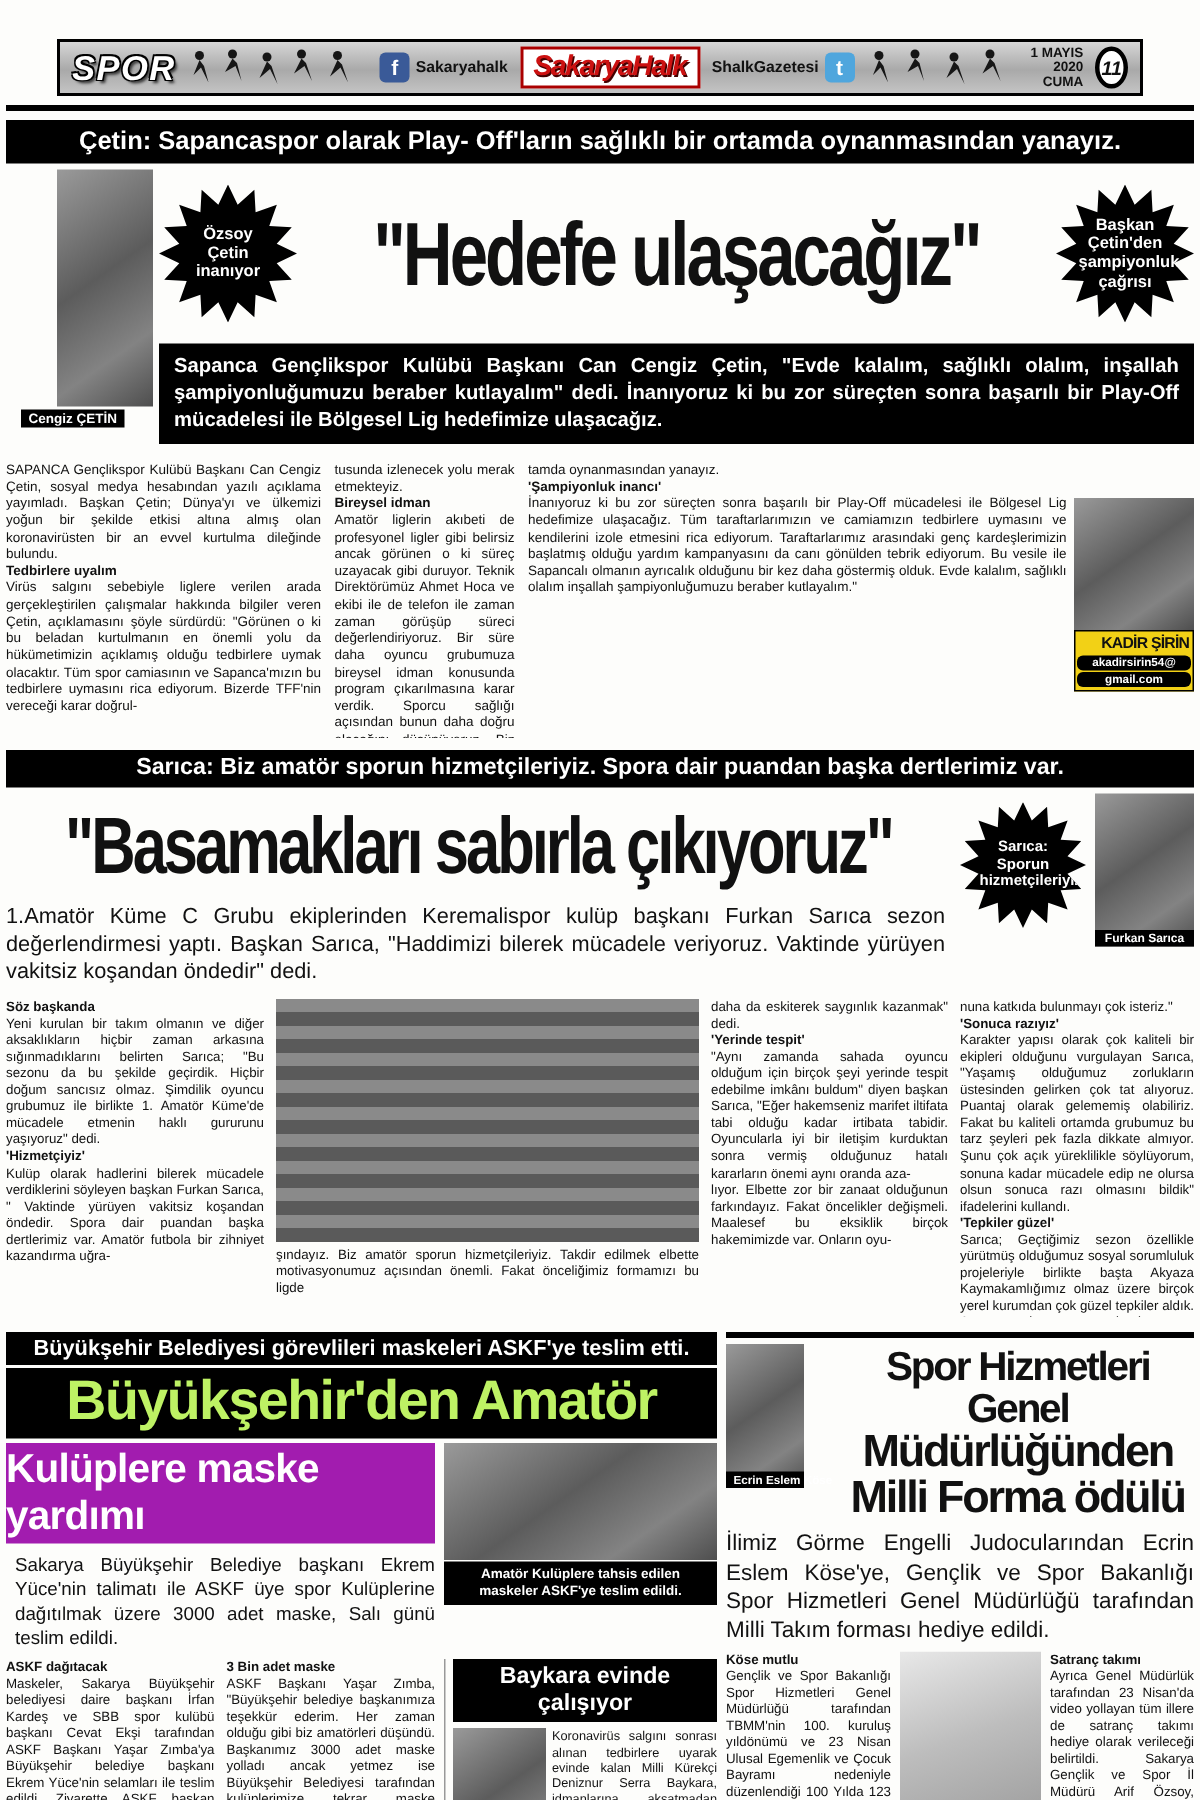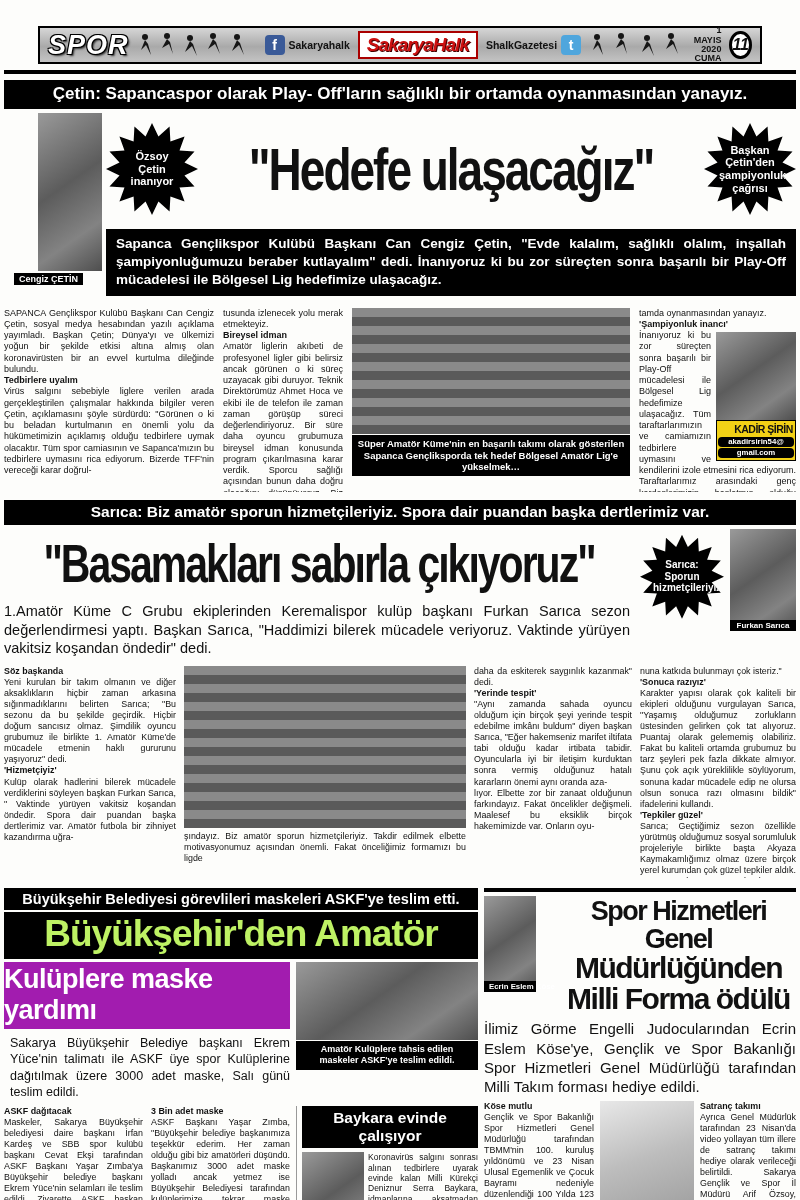--- a/index.html
+++ b/index.html
@@ -3,37 +3,37 @@
 <meta charset="utf-8">
 <style>
   * { margin:0; padding:0; box-sizing:border-box; }
   html,body { background:#ffffff; }
   body { font-family:"Liberation Sans", sans-serif; color:#111; }
   .page { position:relative; width:800px; height:1200px; background:#fdfdfb; overflow:hidden; margin:0 auto; }
 
   
   .masthead { margin:26px 38px 0 38px; height:38px; border:2px solid #000;
     background:linear-gradient(#d6d6d6,#a9a9a9 55%,#c4c4c4); display:flex; align-items:center; gap:8px; padding:0 8px; }
-  .spor-logo { font-weight:bold; font-style:italic; font-size:27px; letter-spacing:1px; color:#fff;
+  .spor-logo { font-weight:bold; font-style:italic; font-size:23px; letter-spacing:1px; color:#fff;
     text-shadow:1px 1px 0 #000, -1px -1px 0 #000, 1px -1px 0 #000, -1px 1px 0 #000, 2px 2px 2px #333; }
   .silh { flex:0 0 auto; }
   .social { display:flex; align-items:center; gap:4px; }
   .fb-ic,.tw-ic { width:20px; height:20px; border-radius:4px; color:#fff; font-weight:bold; text-align:center;
     line-height:20px; font-size:14px; }
   .fb-ic { background:#3a5a98; }
   .tw-ic { background:#4fa6dd; }
   .social-label { font-size:10.5px; font-weight:bold; color:#111; }
   .brand-box { background:#fff; border:2px solid #a00; padding:1px 7px; }
   .brand { font-weight:bold; font-style:italic; font-size:19px; color:#c11;
     text-shadow:1px 1px 0 #400; letter-spacing:-1px; }
   .dateblock { margin-left:auto; text-align:right; line-height:1.05; }
   .dateblock .d1 { font-size:9px; font-weight:bold; }
   .dateblock .d2 { font-size:9px; font-weight:bold; }
   .pageno { width:28px; height:28px; border:3px solid #000; border-radius:50%; background:#fff;
-    font-weight:bold; font-size:16px; display:flex; align-items:center; justify-content:center; font-style:italic; }
+    font-weight:bold; font-size:13px; display:flex; align-items:center; justify-content:center; font-style:italic; }
   .toprule { height:4px; background:#000; margin:6px 4px 0 4px; }
 
   
   .kicker { background:#000; color:#fff; font-weight:bold; text-align:center; }
   .photo { background:linear-gradient(145deg,#9a9a9a,#5c5c5c 45%,#838383 75%,#4e4e4e); position:relative; }
   .photo.striped { background:repeating-linear-gradient(180deg,#8a8a8a 0 9px,#5a5a5a 9px 18px); }
   .plabel { position:absolute; left:0; bottom:0; background:#000; color:#fff; font-weight:bold;
     font-size:8.5px; padding:1px 5px; white-space:nowrap; }
   .capbar { background:#000; color:#fff; font-weight:bold; text-align:center; line-height:1.25; padding:3px 4px; }
   .body-txt { text-align:justify; }
@@ -209,24 +209,20 @@
       <div class="c1">
         <p>SAPANCA Gençlikspor Kulübü Başkanı Can Cengiz Çetin, sosyal medya hesabından yazılı açıklama yayımladı. Başkan Çetin; Dünya'yı ve ülkemizi yoğun bir şekilde etkisi altına almış olan koronavirüsten bir an evvel kurtulma dileğinde bulundu.</p>
         <p class="subhead">Tedbirlere uyalım</p>
         <p>Virüs salgını sebebiyle liglere verilen arada gerçekleştirilen çalışmalar hakkında bilgiler veren Çetin, açıklamasını şöyle sürdürdü: "Görünen o ki bu beladan kurtulmanın en önemli yolu da hükümetimizin açıklamış olduğu tedbirlere uymak olacaktır. Tüm spor camiasının ve Sapanca'mızın bu tedbirlere uymasını rica ediyorum. Bizerde TFF'nin vereceği karar doğrul-</p>
       </div>
       <div class="c2">
         <p>tusunda izlenecek yolu merak etmekteyiz.</p>
         <p class="subhead">Bireysel idman</p>
         <p>Amatör liglerin akıbeti de profesyonel ligler gibi belirsiz ancak görünen o ki süreç uzayacak gibi duruyor. Teknik Direktörümüz Ahmet Hoca ve ekibi ile de telefon ile zaman zaman görüşüp süreci değerlendiriyoruz. Bir süre daha oyuncu grubumuza bireysel idman konusunda program çıkarılmasına karar verdik. Sporcu sağlığı açısından bunun daha doğru olacağını düşünüyoruz. Biz Sapancaspor olarak Play- Off'ların sağlıklı bir or-</p>
       </div>
-      <figure class="a1-fig">
-        <div class="photo striped"></div>
-        <figcaption class="capbar">Süper Amatör Küme'nin en başarılı takımı olarak gösterilen Sapanca Gençliksporda tek hedef Bölgesel Amatör Lig'e yükselmek…</figcaption>
-      </figure>
       <div class="c3">
         <p>tamda oynanmasından yanayız.</p>
         <p class="subhead">'Şampiyonluk inancı'</p>
         <div class="kadir-box">
           <div class="photo"></div>
           <div class="kadir-yellow">
             <div class="kadir-name">KADİR ŞİRİN</div>
             <div class="kadir-mail">akadirsirin54@</div>
             <div class="kadir-mail">gmail.com</div>
           </div>

